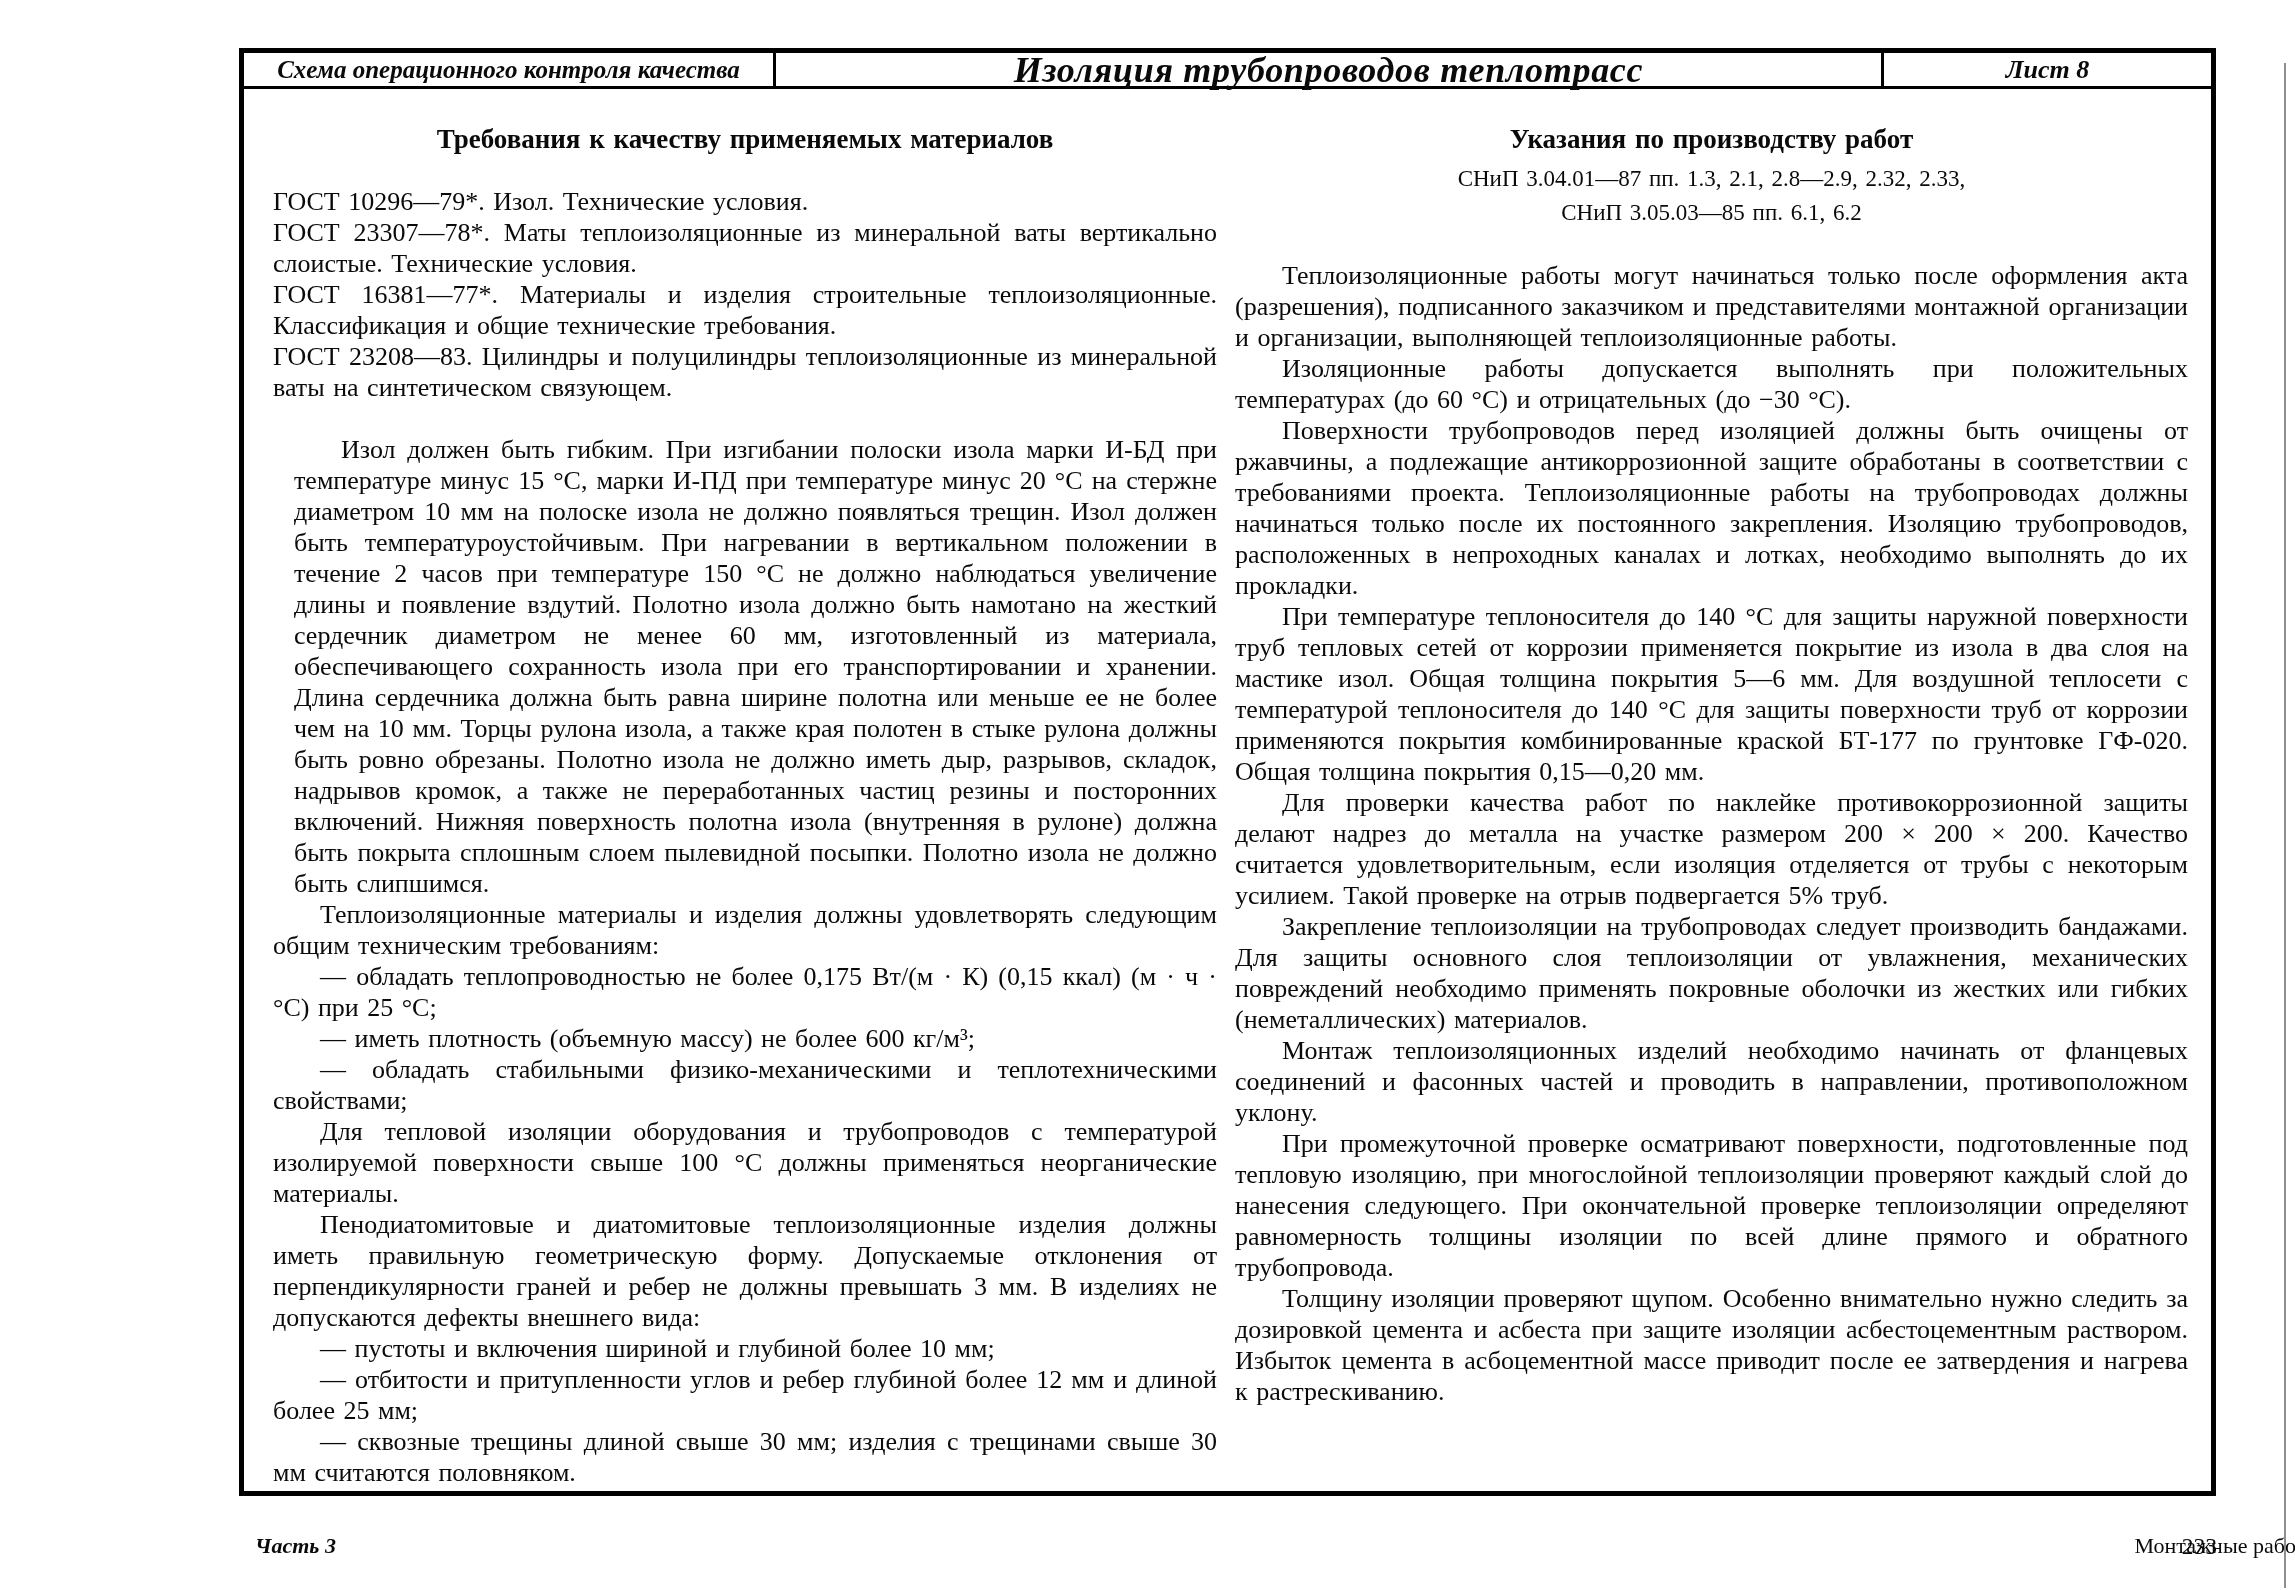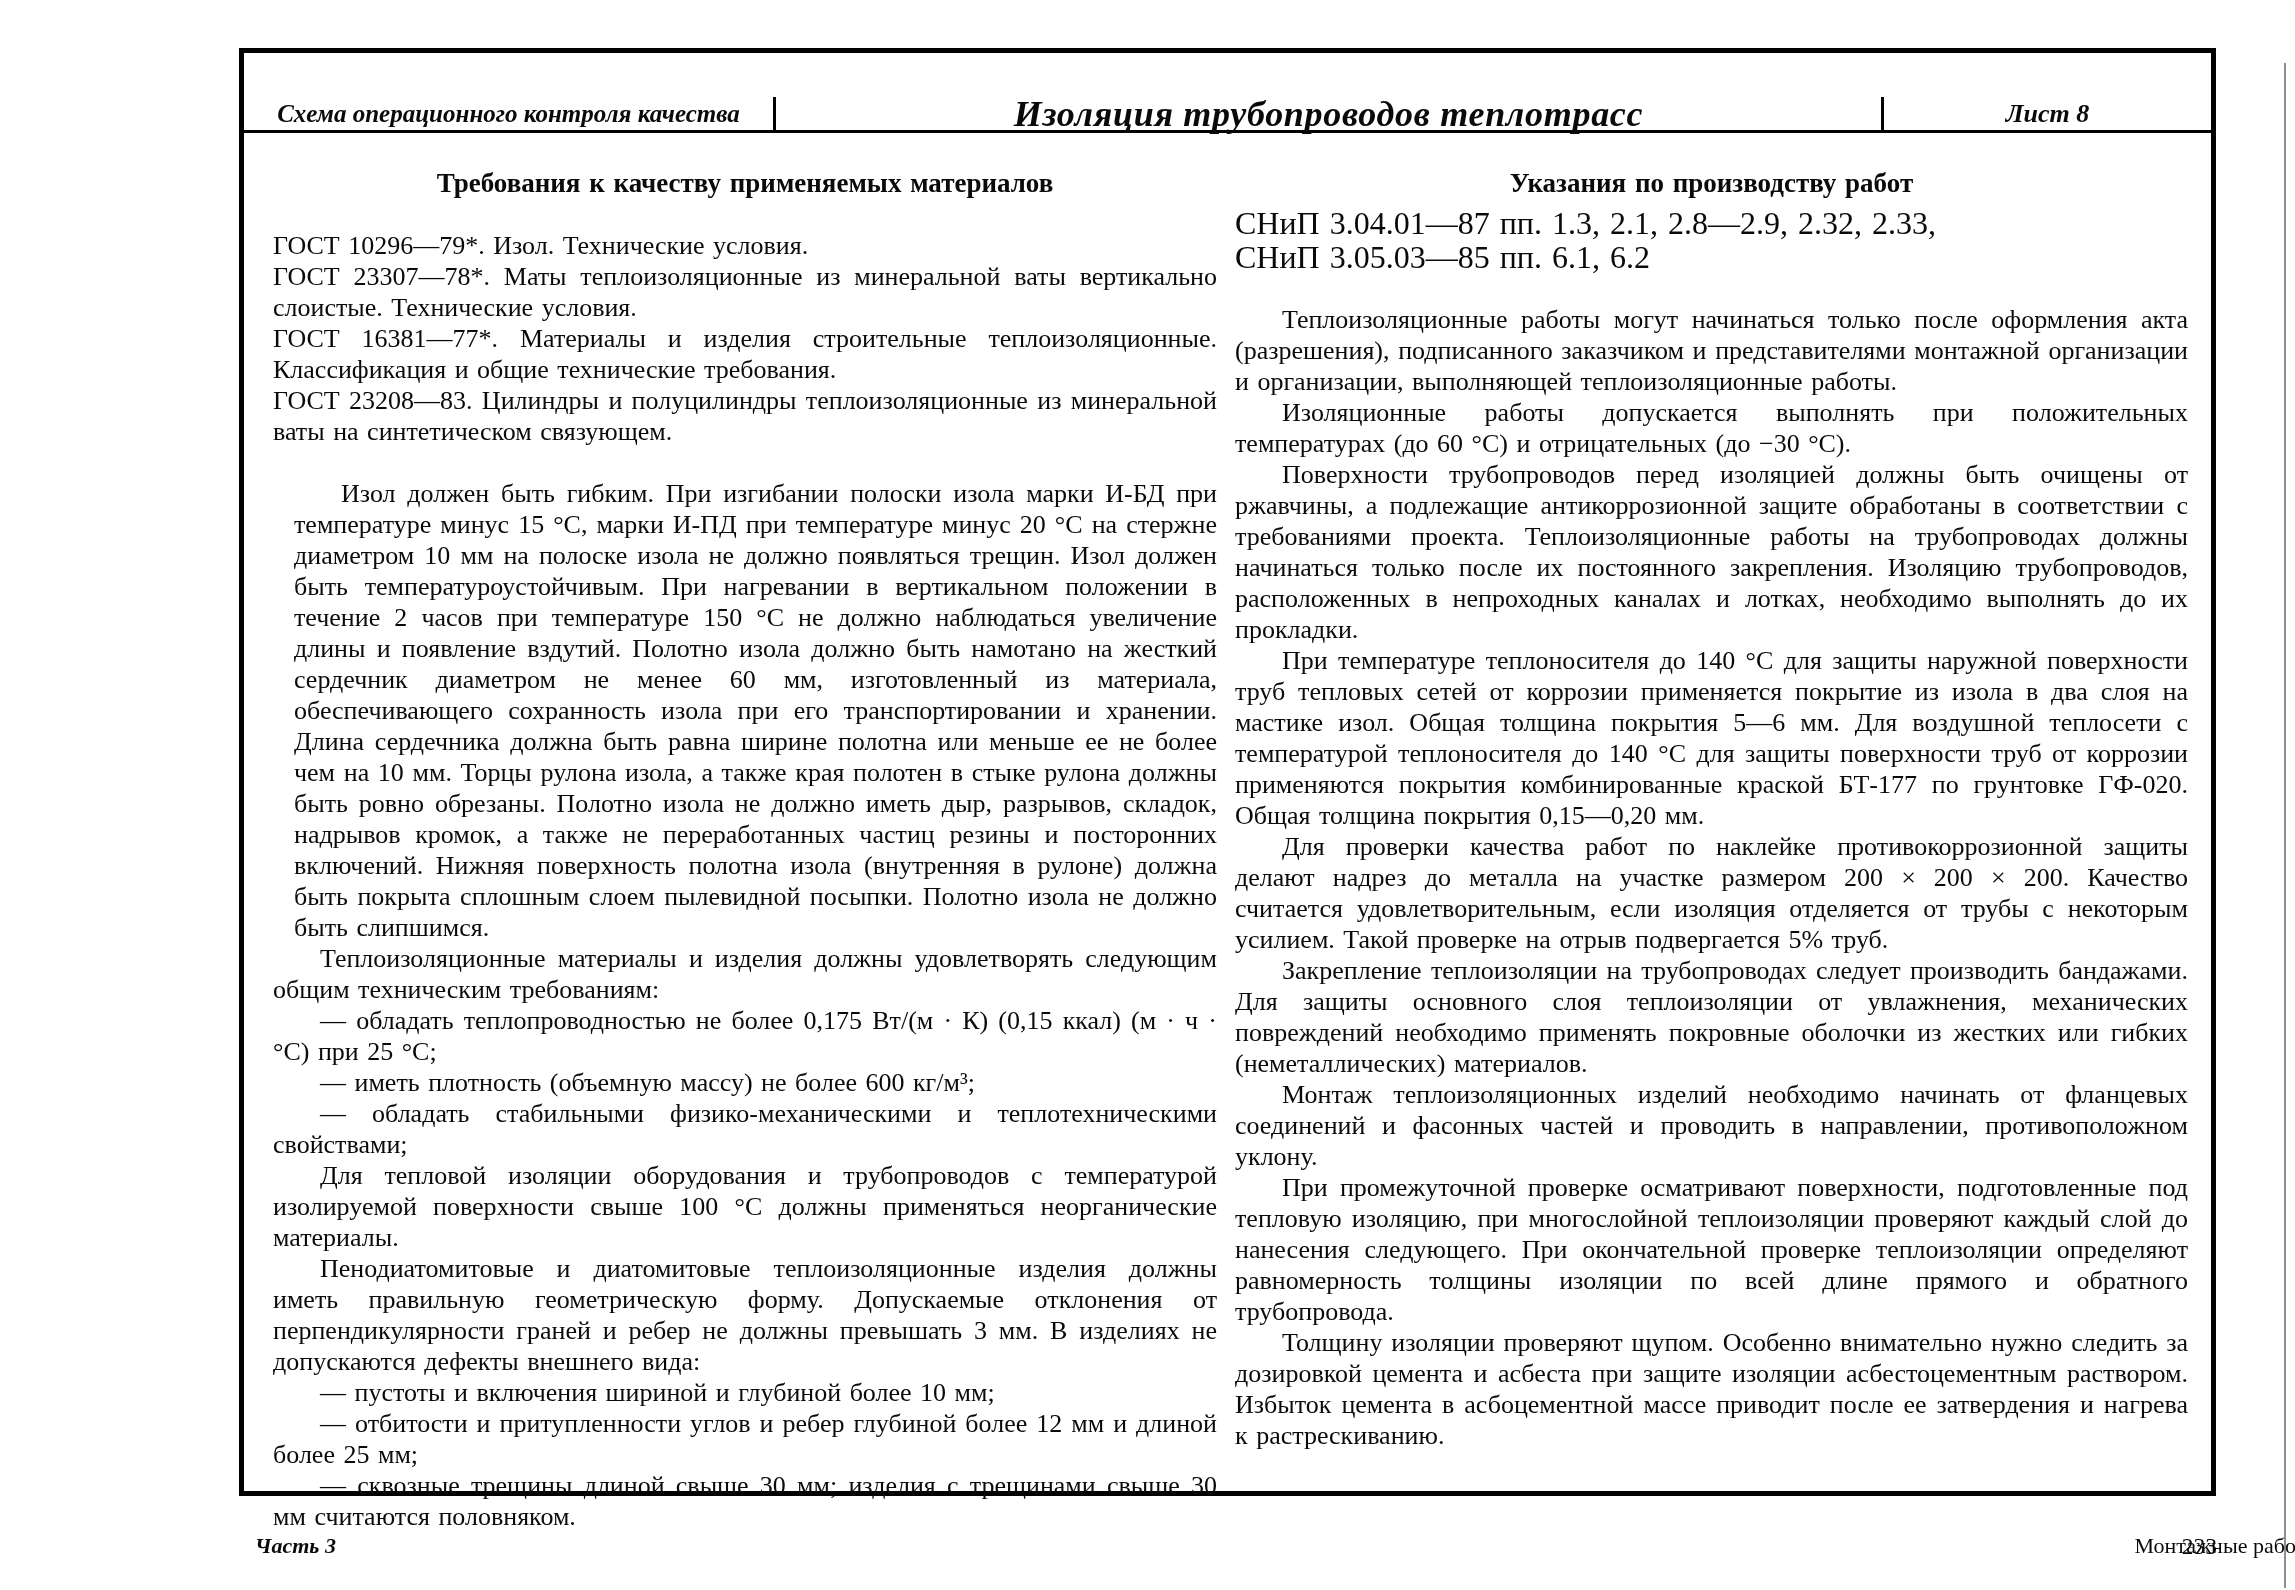--- a/index.html
+++ b/index.html
@@ -13,38 +13,38 @@
     overflow: hidden;
   }
 
   .frame {
     position: absolute; left: 239px; top: 48px;
     width: 1977px; height: 1448px;
     border: 5.2px solid #000;
     background: #fff;
   }
 
-  .header-row { display: flex; width: 100%; height: 36px; border-bottom: 3.9px solid #000; margin-top: 44px; }
+  .header-row { display: flex; width: 100%; height: 36px; border-bottom: 3.9px solid #000; }
   .hcell { display: flex; align-items: center; justify-content: center; font-style: italic; font-weight: bold; white-space: nowrap; }
   .hcell-left   { width: 532px; border-right: 3.3px solid #000; font-size: 25px; }
   .hcell-center { width: 1108px; border-right: 3.3px solid #000; font-size: 36px; letter-spacing: 0.7px; }
   .hcell-right  { flex: 1; font-size: 26px; }
 
   .body-cols { display: flex; padding: 34px 11.7px 0 29px; gap: 18px; }
   .col { text-align: justify; font-size: 26px; line-height: 31px; word-spacing: 2px; }
   .col-left  { width: 944px; }
   .col-right { width: 953px; }
 
   .col-title {
     font-size: 27px; font-weight: bold; text-align: center;
     line-height: 33px; margin: 0 0 30px 0; text-indent: 0;
   }
   .col-right .col-title { margin-bottom: 6px; }
   .norm-block { margin-bottom: 30px; }
-  .norm-ref { font-size: 32px; line-height: 34px; }
+  .norm-ref { text-align: center; font-size: 23px; line-height: 34px; }
 
   p { margin: 0; }
   p.indent { text-indent: 47px; }
   p.gap-before { margin-top: 31px; margin-left: 21px; }
 
   .footer { position: absolute; left: 0; top: 1533px; width: 2295px; height: 39px; font-size: 22px; margin-left: 26px; }
   .footer-part    { position: absolute; left: 229px; font-weight: bold; font-style: italic; }
   .footer-section { position: absolute; left: 156px; width: 2138px; text-align: right; }
   .footer-page    { position: absolute; right: 104px; font-size: 23.5px; }
 

